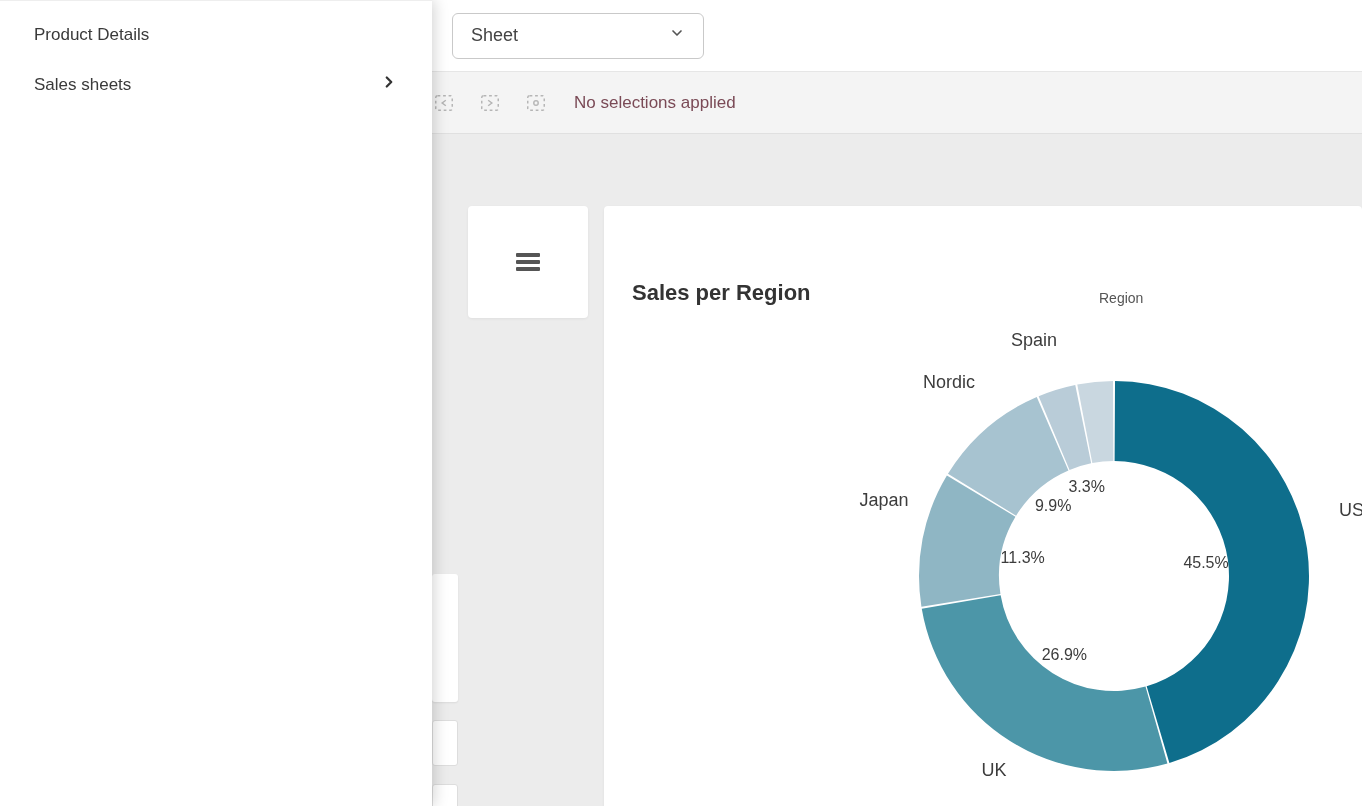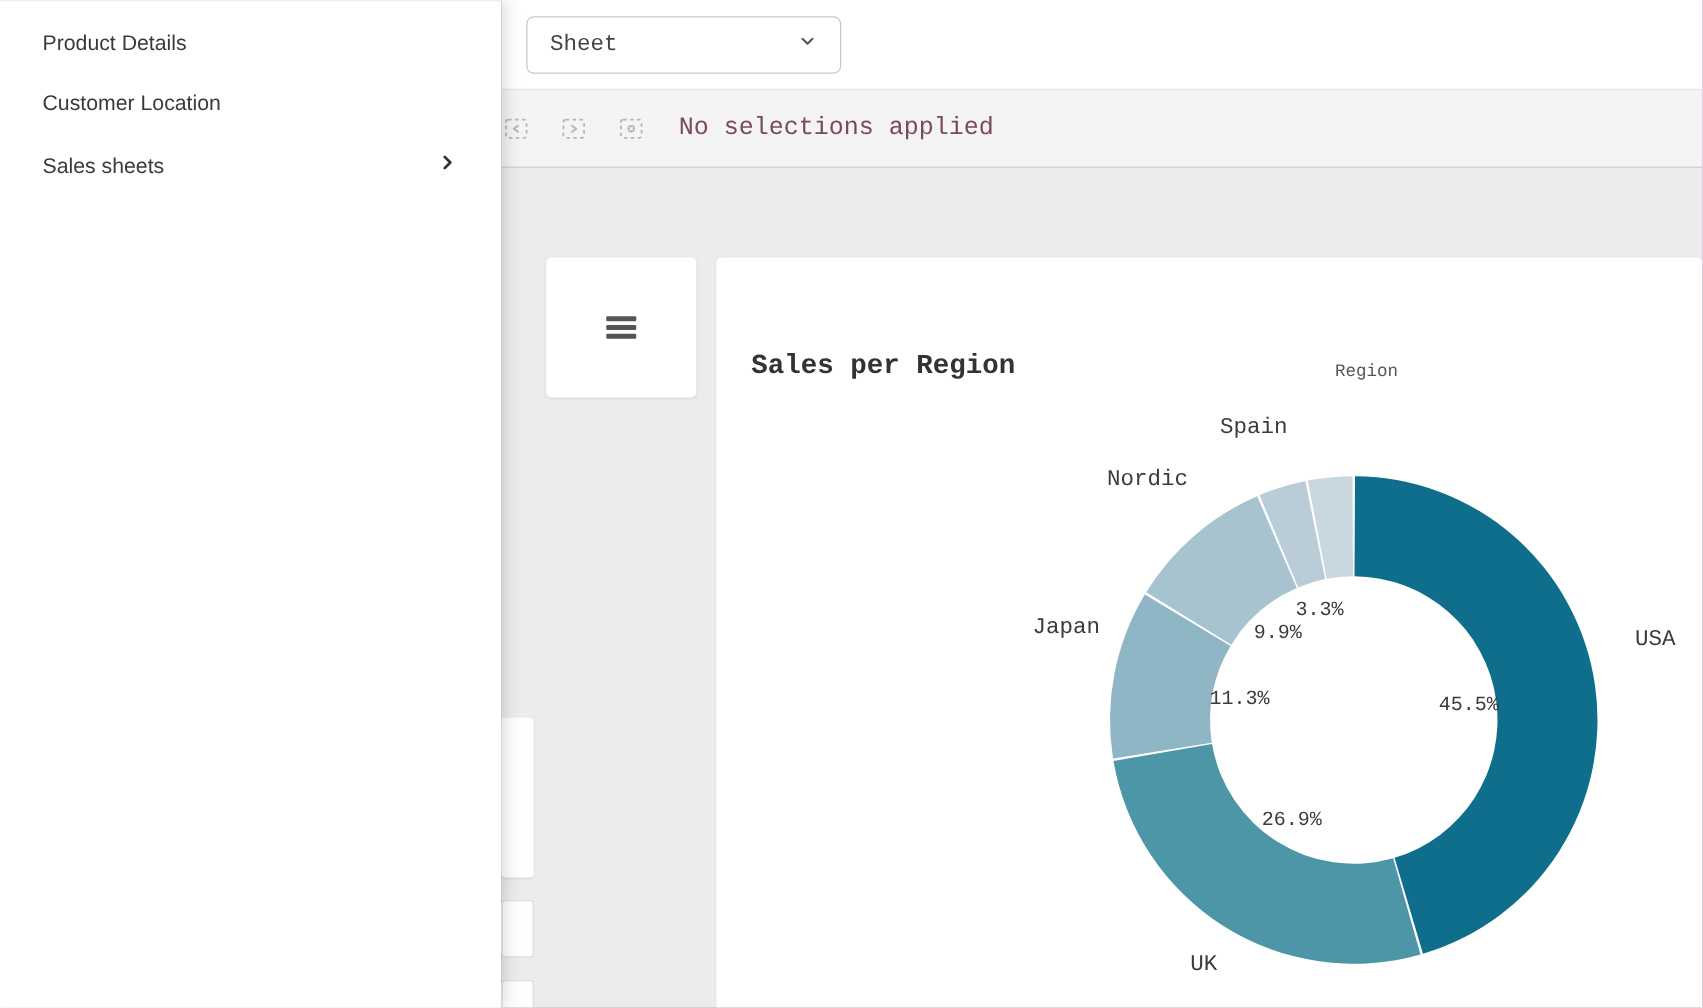--- a/index.html
+++ b/index.html
@@ -1,38 +1,38 @@
 <!DOCTYPE html>
 <html><head>
 <meta charset="utf-8">
 <style>
   * { box-sizing: border-box; margin: 0; padding: 0; }
   html, body { width: 1362px; height: 806px; font-family: -apple-system, BlinkMacSystemFont, "Segoe UI", Arial, sans-serif; background: #fff; color: #333; overflow: hidden; }
   .root { display: flex; height: 100%; }
   
   .sidebar {
-    width: 401px;
+    width: 432px;
     background: #fff;
     border-top: 1px solid #eee;
     box-shadow: 2px 0 14px rgba(0,0,0,0.18);
     z-index: 20;
     padding-top: 10px;
   }
   .sidebar-item {
     display: flex;
     align-items: center;
     justify-content: space-between;
     padding: 14px 34px;
     font-size: 17px;
     color: #3a3a3a;
     cursor: pointer;
   }
   .sidebar-item svg { width: 18px; height: 18px; }
   
-  .main { flex: 1; display: flex; flex-direction: column; background: #701a75; font-family: Liberation Mono, monospace; }
+  .main { flex: 1; display: flex; flex-direction: column; background: #86efac; }
   .top-strip {
     display: flex;
     align-items: center;
     height: 72px;
     padding-left: 20px;
     border-bottom: 1px solid #e6e6e6;
     background: #fff;
   }
   .sheet-select {
     width: 252px;
@@ -58,21 +58,21 @@
     padding-left: 0;
     gap: 22px;
   }
   .sel-icon {
     width: 24px; height: 24px;
     color: #9b9b9b;
     display: inline-flex; align-items: center; justify-content: center;
     opacity: 0.7;
   }
   .sel-icon.first { margin-left: 0; }
-  .selections-text { color: #7a4a56; font-size: 20px; margin-left: 4px; text-align: right; }
+  .selections-text { color: #7a4a56; font-size: 17px; margin-left: 4px; text-align: right; }
   .canvas {
     flex: 1;
     background: #ececec;
     position: relative;
     padding: 72px 0 0 36px;
     overflow: hidden;
   }
   .burger-card {
     width: 120px;
     height: 112px;
@@ -132,23 +132,20 @@
   .stub-col .stub-box:first-child { height: 128px; border: none; box-shadow: 0 1px 2px rgba(0,0,0,0.08); }
 </style>
 </head>
 <body>
 
 <div class="root">
 
   <div class="sidebar">
     <div class="sidebar-item">
       <span>Product Details</span>
-    </div>
-    <div class="sidebar-item">
-      <span>Customer Location</span>
     </div>
     <div class="sidebar-item">
       <span>Sales sheets</span>
       <span>
         <svg viewBox="0 0 24 24" fill="none" stroke="#333" stroke-width="3" stroke-linecap="round" stroke-linejoin="round">
             <polyline points="9 6 15 12 9 18"></polyline>
           </svg>
       </span>
     </div>
   </div>

